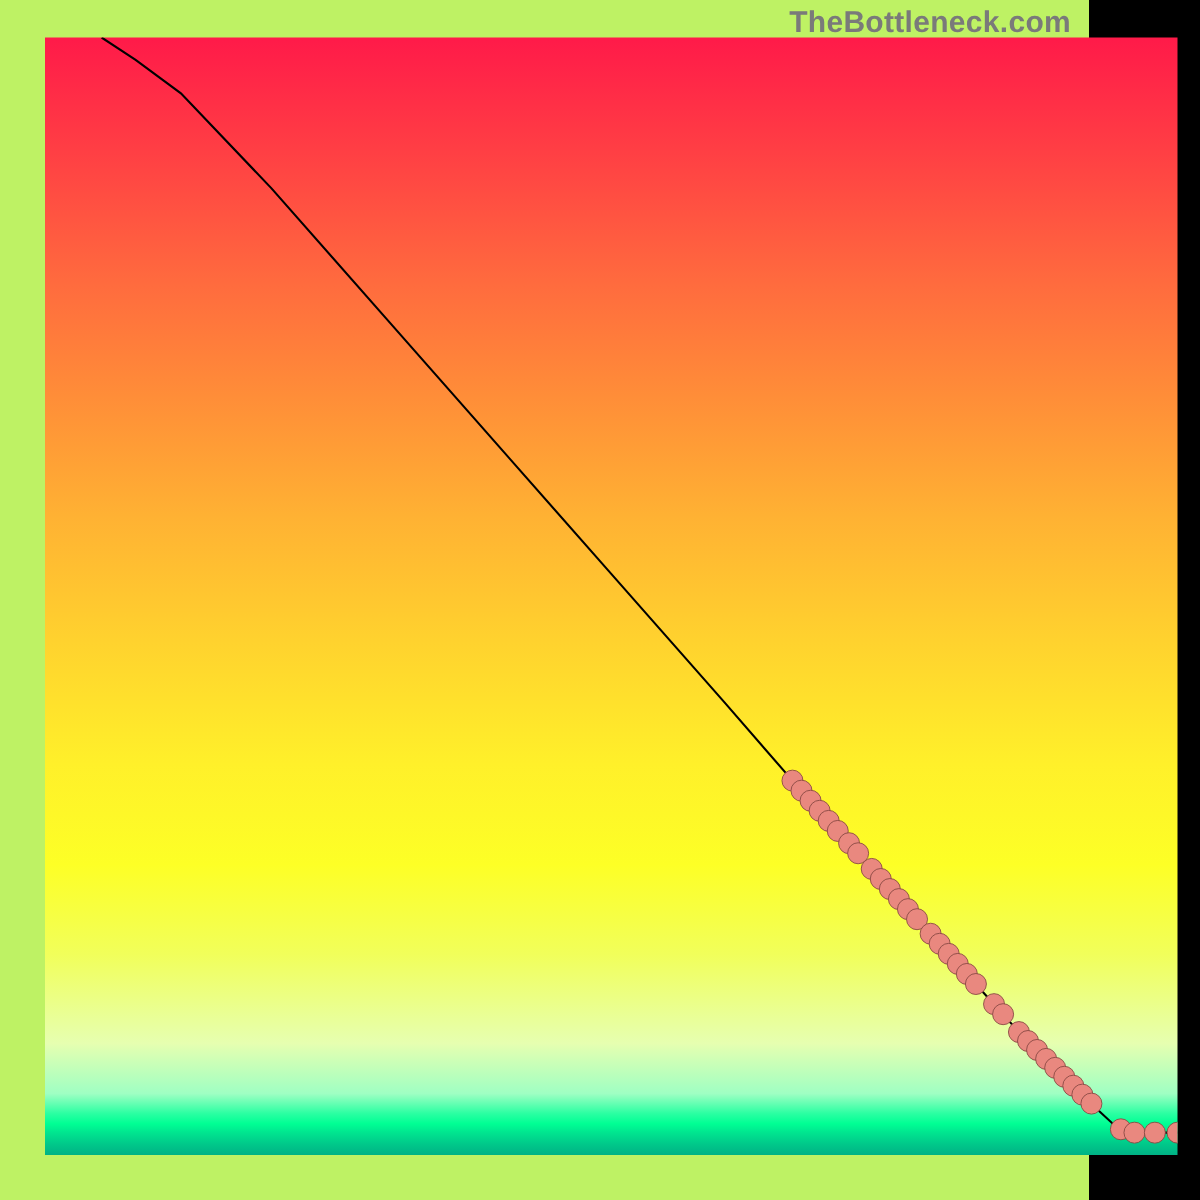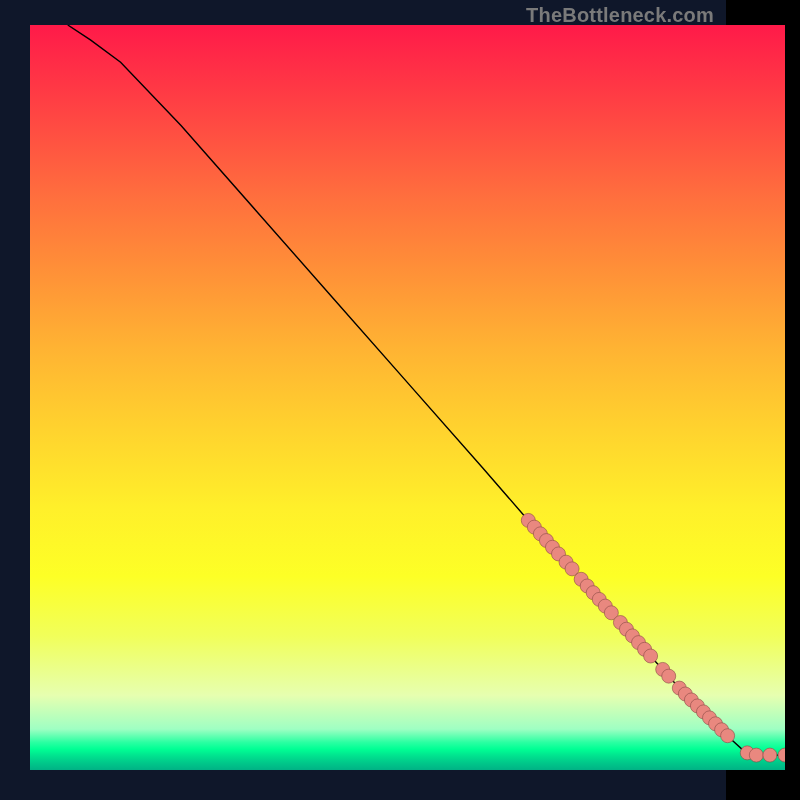--- a/index.html
+++ b/index.html
@@ -8,21 +8,21 @@
     width: 800px;
     height: 800px;
     background: #000;
     overflow: hidden;
     font-family: Arial, Helvetica, sans-serif;
   }
   .stage {
     position: relative;
     width: 726px;
     height: 800px;
-    background: #0f172a;
+    background: #bef264;
   }
   .plot {
     position: absolute;
     left: 30px;
     top: 25px;
     width: 755px;
     height: 745px;
     background: linear-gradient(to bottom,
       #ff1a49 0%,
       #ff3e44 10%,

